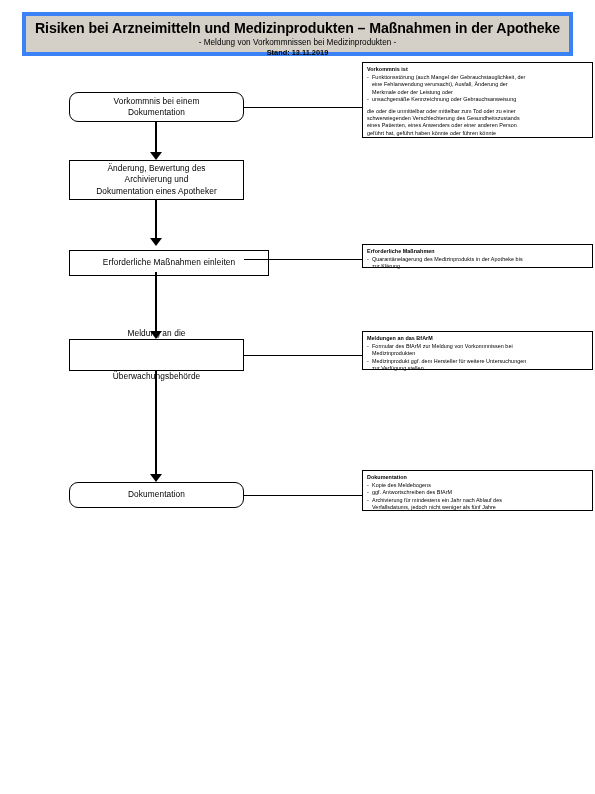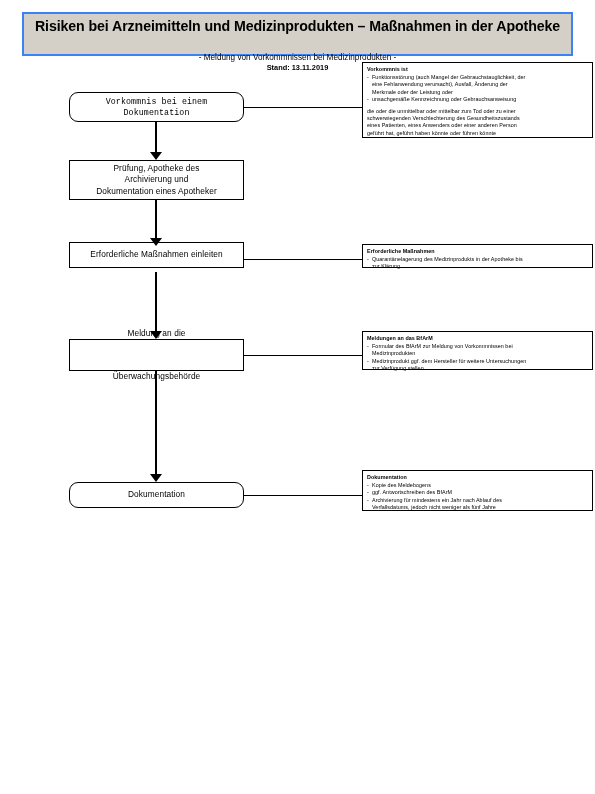--- a/index.html
+++ b/index.html
@@ -17,39 +17,39 @@
   }
 
   
   #title-banner {
     position: absolute;
     left: 22px;
     top: 12px;
     width: 551px;
     height: 44px;
     background: #d4d0c8;
-    border: 2px solid #3b82f6;
+    border: 4px solid #3b82f6;
     box-sizing: border-box;
     display: flex;
     flex-direction: column;
     align-items: center;
     justify-content: flex-start;
     padding-top: 4px;
   }
   #title-main {
     font-size: 14.2px;
     font-weight: bold;
     letter-spacing: -0.1px;
     line-height: 16px;
     white-space: nowrap;
   }
   #title-sub {
     font-size: 8.2px;
     line-height: 11px;
-    margin-top: 18px;
+    margin-top: 1px;
     white-space: nowrap;
   }
   #title-date {
     font-size: 7.4px;
     line-height: 10px;
     white-space: nowrap;
     font-weight: bold;
   }
 
   
@@ -63,23 +63,23 @@
     align-items: center;
     justify-content: center;
     text-align: center;
     font-size: 8.3px;
     line-height: 11.5px;
     letter-spacing: 0.1px;
   }
   .node.rounded { border-radius: 9px; }
   .node .line { display: block; white-space: nowrap; }
 
-  #node-vorkommnis   { left: 69px;  top: 92px;  width: 175px; height: 30px; font-family: Liberation Mono, monospace; }
+  #node-vorkommnis   { left: 69px;  top: 92px;  width: 175px; height: 30px; }
   #node-pruefung     { left: 69px;  top: 160px; width: 175px; height: 40px; }
-  #node-massnahmen   { left: 69px;  top: 242px; width: 175px; height: 26px; }
+  #node-massnahmen   { left: 69px;  top: 250px; width: 200px; height: 26px; }
   #node-meldung      { left: 69px;  top: 339px; width: 175px; height: 32px; gap: 32px; }
   #node-dokumentation{ left: 69px;  top: 482px; width: 175px; height: 26px; }
 
   
   .vconn {
     position: absolute;
     left: 155px;
     width: 2px;
     background: #000000;
   }
@@ -164,21 +164,21 @@
   <div id="title-sub">- Meldung von Vorkommnissen bei Medizinprodukten -</div>
   <div id="title-date">Stand: 13.11.2019</div>
 </div>
 
 <div class="node rounded" id="node-vorkommnis">
   <span class="line">Vorkommnis bei einem</span>
   <span class="line">Dokumentation</span>
 </div>
 
 <div class="node" id="node-pruefung">
-  <span class="line">Prüfung, Apotheke des</span>
+  <span class="line">Änderung, Bewertung des</span>
   <span class="line">Archivierung  und</span>
   <span class="line">Dokumentation eines Apotheker</span>
 </div>
 
 <div class="node" id="node-massnahmen">
   <span class="line">Erforderliche Maßnahmen einleiten</span>
 </div>
 
 <div class="node" id="node-meldung">
   <span class="line">Meldung an die</span>

